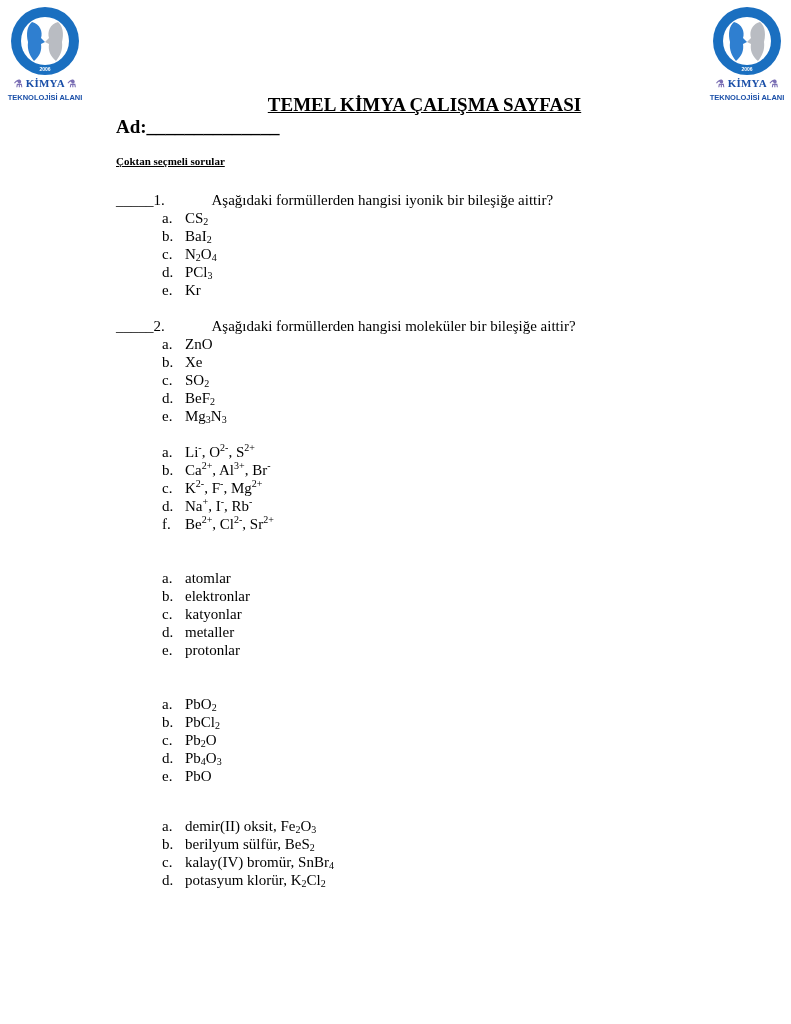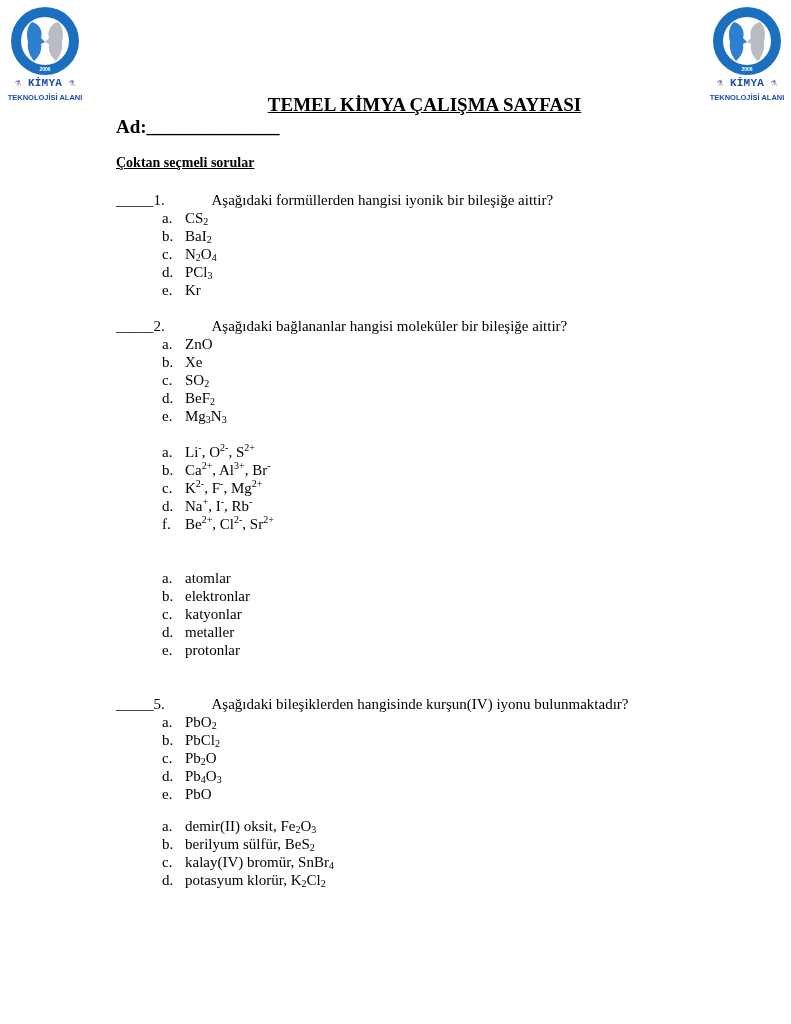--- a/index.html
+++ b/index.html
@@ -6,38 +6,38 @@
     body {
       width: 791px; height: 1024px; position: relative; overflow: hidden;
       font-family: "Liberation Serif", serif; color: #000;
     }
     .logo { position: absolute; top: 4px; width: 82px; height: 106px; }
     .logo.left { left: 4px; }
     .logo.right { left: 706px; }
     .logo .seal { position: absolute; left: 6px; top: 2px; width: 70px; height: 70px; }
     .logo .kimya {
       position: absolute; left: 0; width: 82px; top: 73px; text-align: center;
-      font-family: Liberation Mono, monospace; font-weight: bold; font-size: 11px;
+      font-family: Liberation Serif, serif; font-weight: bold; font-size: 11px;
       color: #1a4fa8; letter-spacing: 0.2px;
     }
     .logo .kimya .flask { color: #7b6fb4; font-size: 10px; }
     .logo .alan {
       position: absolute; left: 0; width: 82px; top: 89px; text-align: center;
       font-family: "Liberation Sans", sans-serif; font-weight: bold; font-size: 7.5px;
       color: #1a4fa8; white-space: nowrap;
     }
     .title {
       position: absolute; left: 0; width: 791px; top: 94px; text-align: center;
       font-weight: bold; font-size: 19px; text-decoration: underline; padding-left: 58px; box-sizing: border-box;
     }
     .name-line {
       position: absolute; left: 116px; top: 116px; font-weight: bold; font-size: 19px;
     }
     .section {
-      position: absolute; left: 116px; top: 155px; font-weight: bold; font-size: 14px;
+      position: absolute; left: 116px; top: 155px; font-weight: bold; font-size: 11px;
       text-decoration: underline;
     }
     .q { position: absolute; left: 116px; font-size: 15px; line-height: 18px; }
     .q .stem { white-space: nowrap; }
     .q .blank { display: inline-block; }
     .q .num { display: inline-block; width: 58px; }
     .q ol { list-style: none; margin: 0; padding: 0; }
     .q li { position: relative; padding-left: 69px; white-space: nowrap; }
     .q li .letter { position: absolute; left: 46px; }
     sub { font-size: 10px; vertical-align: -2px; line-height: 0; }
@@ -79,21 +79,21 @@
       <div class="stem"><span class="blank">_____</span><span class="num">1.</span><span>Aşağıdaki formüllerden hangisi iyonik bir bileşiğe aittir?</span></div>
       <ol>
         <li><span class="letter">a.</span><span>CS<sub>2</sub></span></li>
         <li><span class="letter">b.</span><span>BaI<sub>2</sub></span></li>
         <li><span class="letter">c.</span><span>N<sub>2</sub>O<sub>4</sub></span></li>
         <li><span class="letter">d.</span><span>PCl<sub>3</sub></span></li>
         <li><span class="letter">e.</span><span>Kr</span></li>
       </ol>
     </div>
     <div class="q" style="top: 317px;">
-      <div class="stem"><span class="blank">_____</span><span class="num">2.</span><span>Aşağıdaki bağlananlar hangisi moleküler bir bileşiğe aittir?</span></div>
+      <div class="stem"><span class="blank">_____</span><span class="num">2.</span><span>Aşağıdaki formüllerden hangisi moleküler bir bileşiğe aittir?</span></div>
       <ol>
         <li><span class="letter">a.</span><span>ZnO</span></li>
         <li><span class="letter">b.</span><span>Xe</span></li>
         <li><span class="letter">c.</span><span>SO<sub>2</sub></span></li>
         <li><span class="letter">d.</span><span>BeF<sub>2</sub></span></li>
         <li><span class="letter">e.</span><span>Mg<sub>3</sub>N<sub>3</sub></span></li>
       </ol>
     </div>
     <div class="q" style="top: 443px;">
       <ol>
@@ -107,21 +107,20 @@
     <div class="q" style="top: 569px;">
       <ol>
         <li><span class="letter">a.</span><span>atomlar</span></li>
         <li><span class="letter">b.</span><span>elektronlar</span></li>
         <li><span class="letter">c.</span><span>katyonlar</span></li>
         <li><span class="letter">d.</span><span>metaller</span></li>
         <li><span class="letter">e.</span><span>protonlar</span></li>
       </ol>
     </div>
     <div class="q" style="top: 695px;">
-      <div class="stem"><span class="blank">_____</span><span class="num">5.</span><span>Aşağıdaki bileşiklerden hangisinde kurşun(IV) iyonu bulunmaktadır?</span></div>
       <ol>
         <li><span class="letter">a.</span><span>PbO<sub>2</sub></span></li>
         <li><span class="letter">b.</span><span>PbCl<sub>2</sub></span></li>
         <li><span class="letter">c.</span><span>Pb<sub>2</sub>O</span></li>
         <li><span class="letter">d.</span><span>Pb<sub>4</sub>O<sub>3</sub></span></li>
         <li><span class="letter">e.</span><span>PbO</span></li>
       </ol>
     </div>
     <div class="q" style="top: 817px;">
       <ol>

